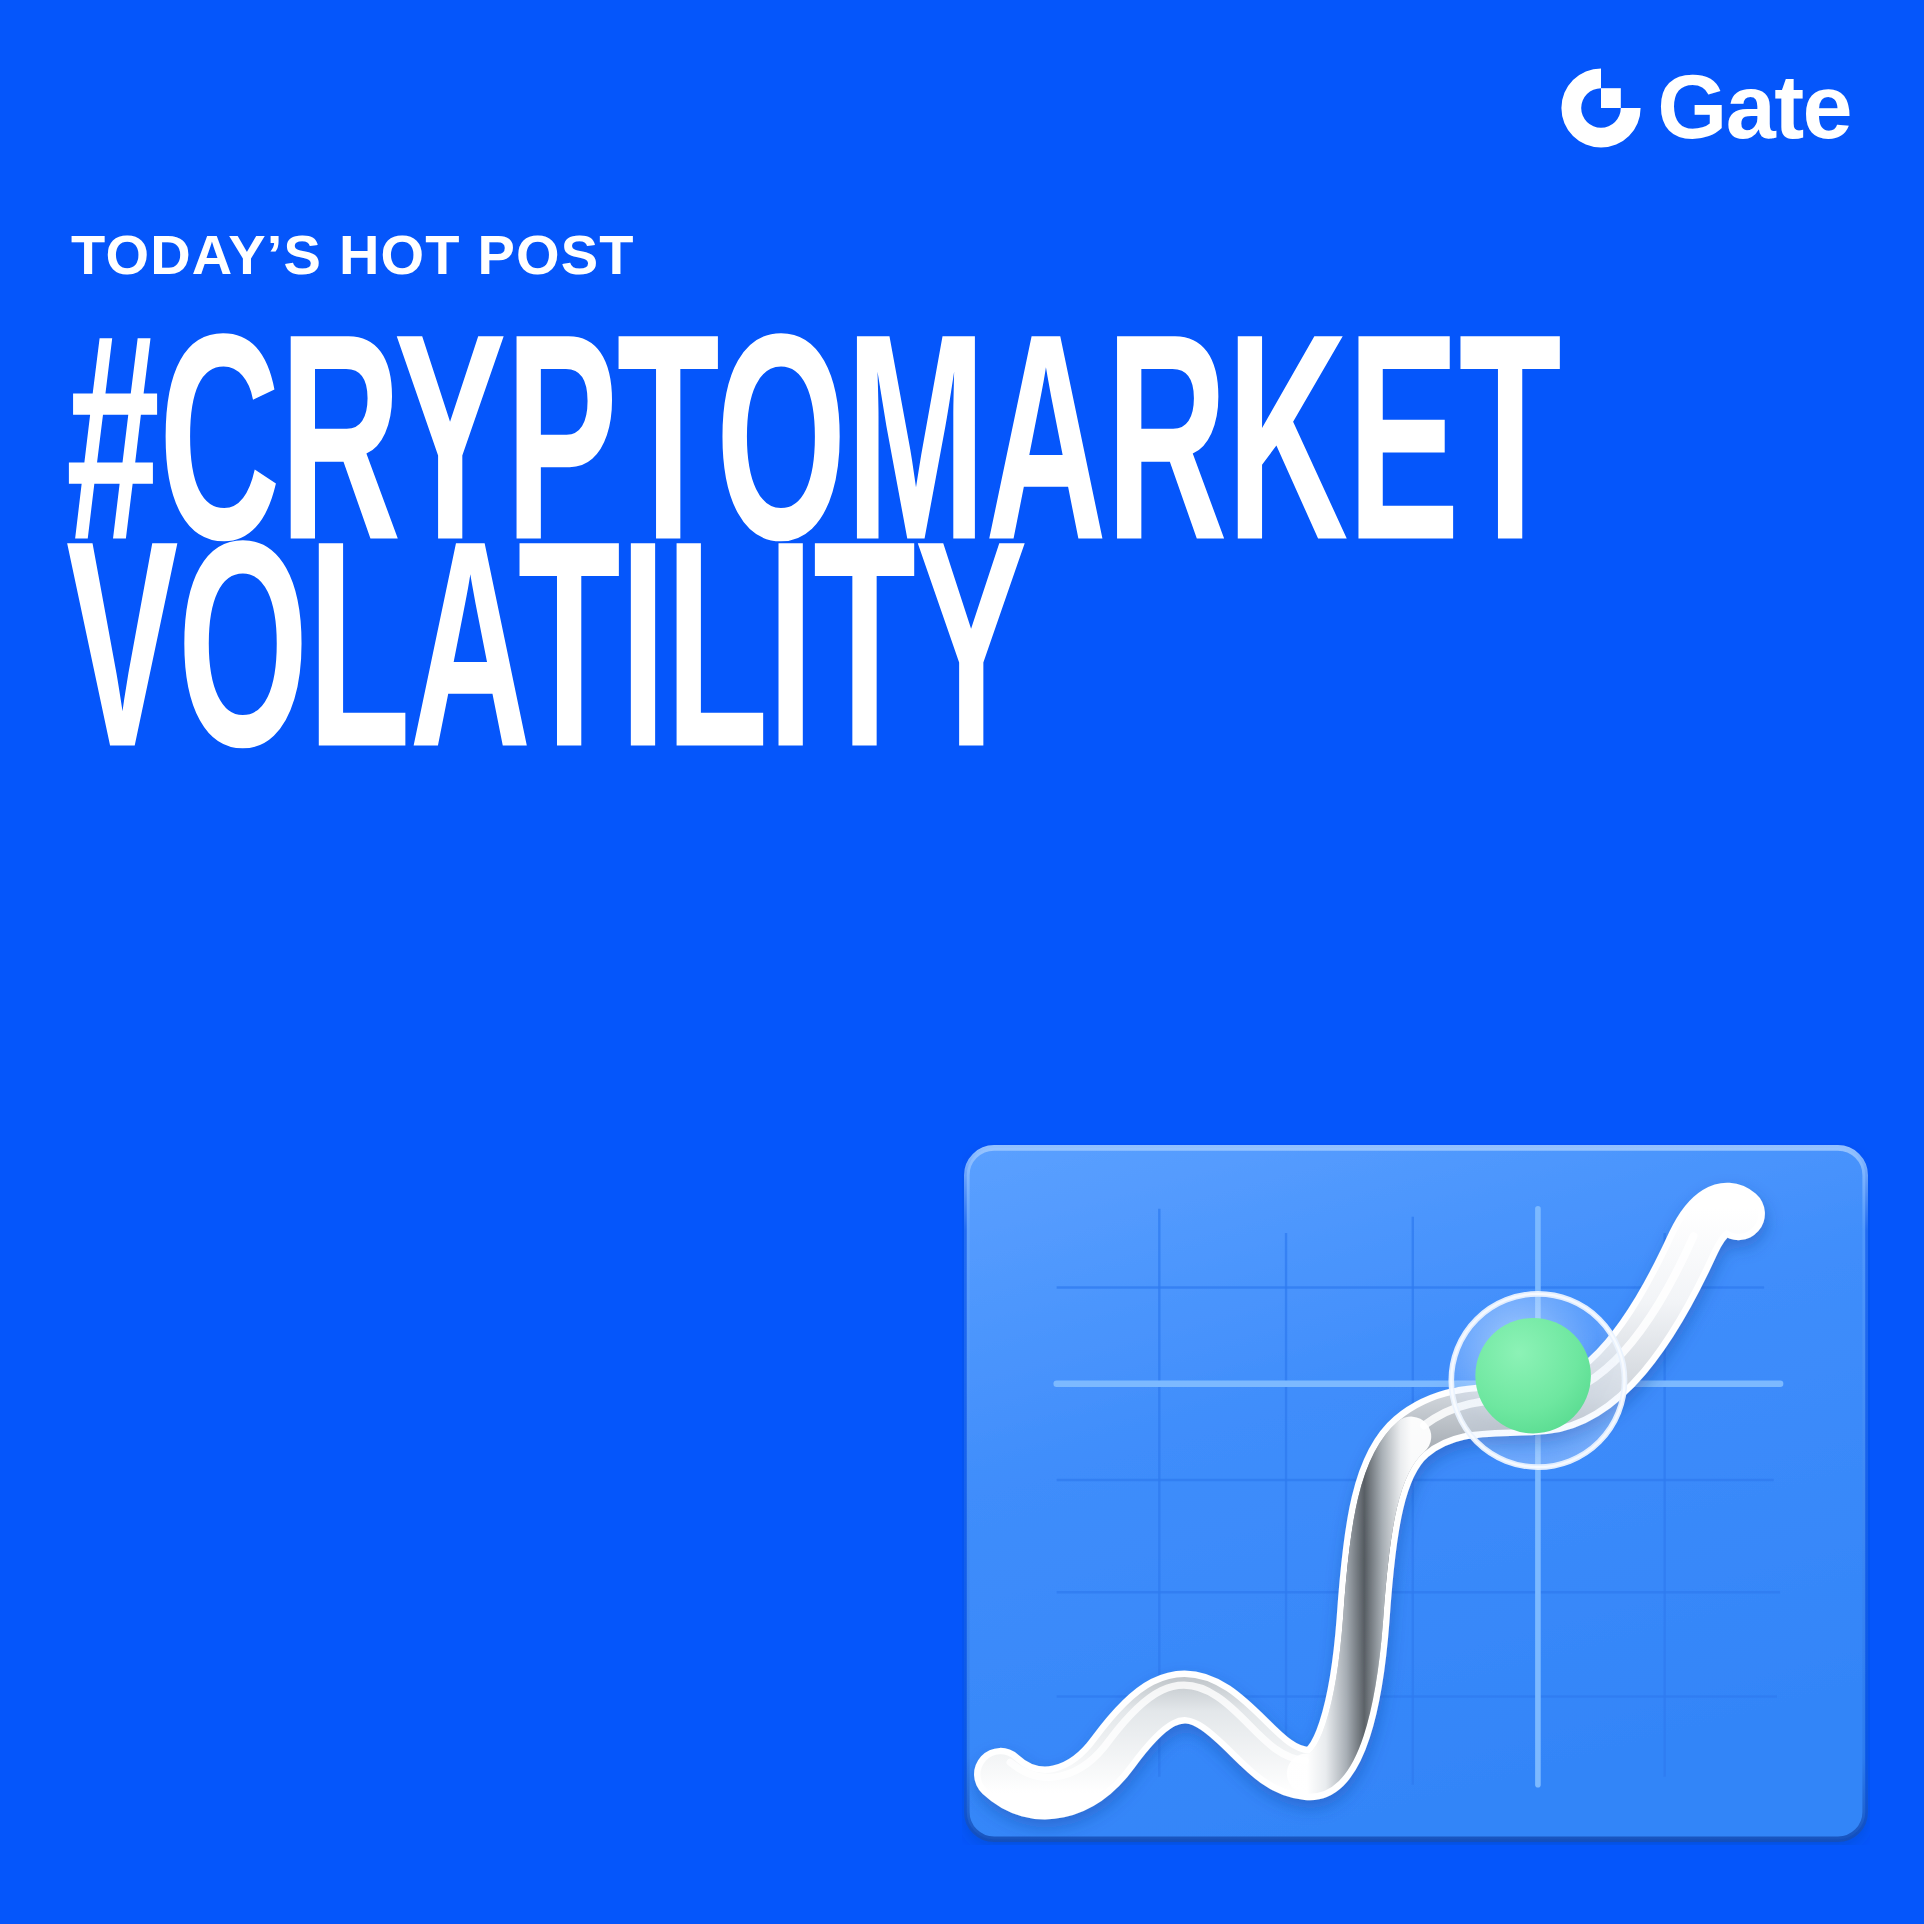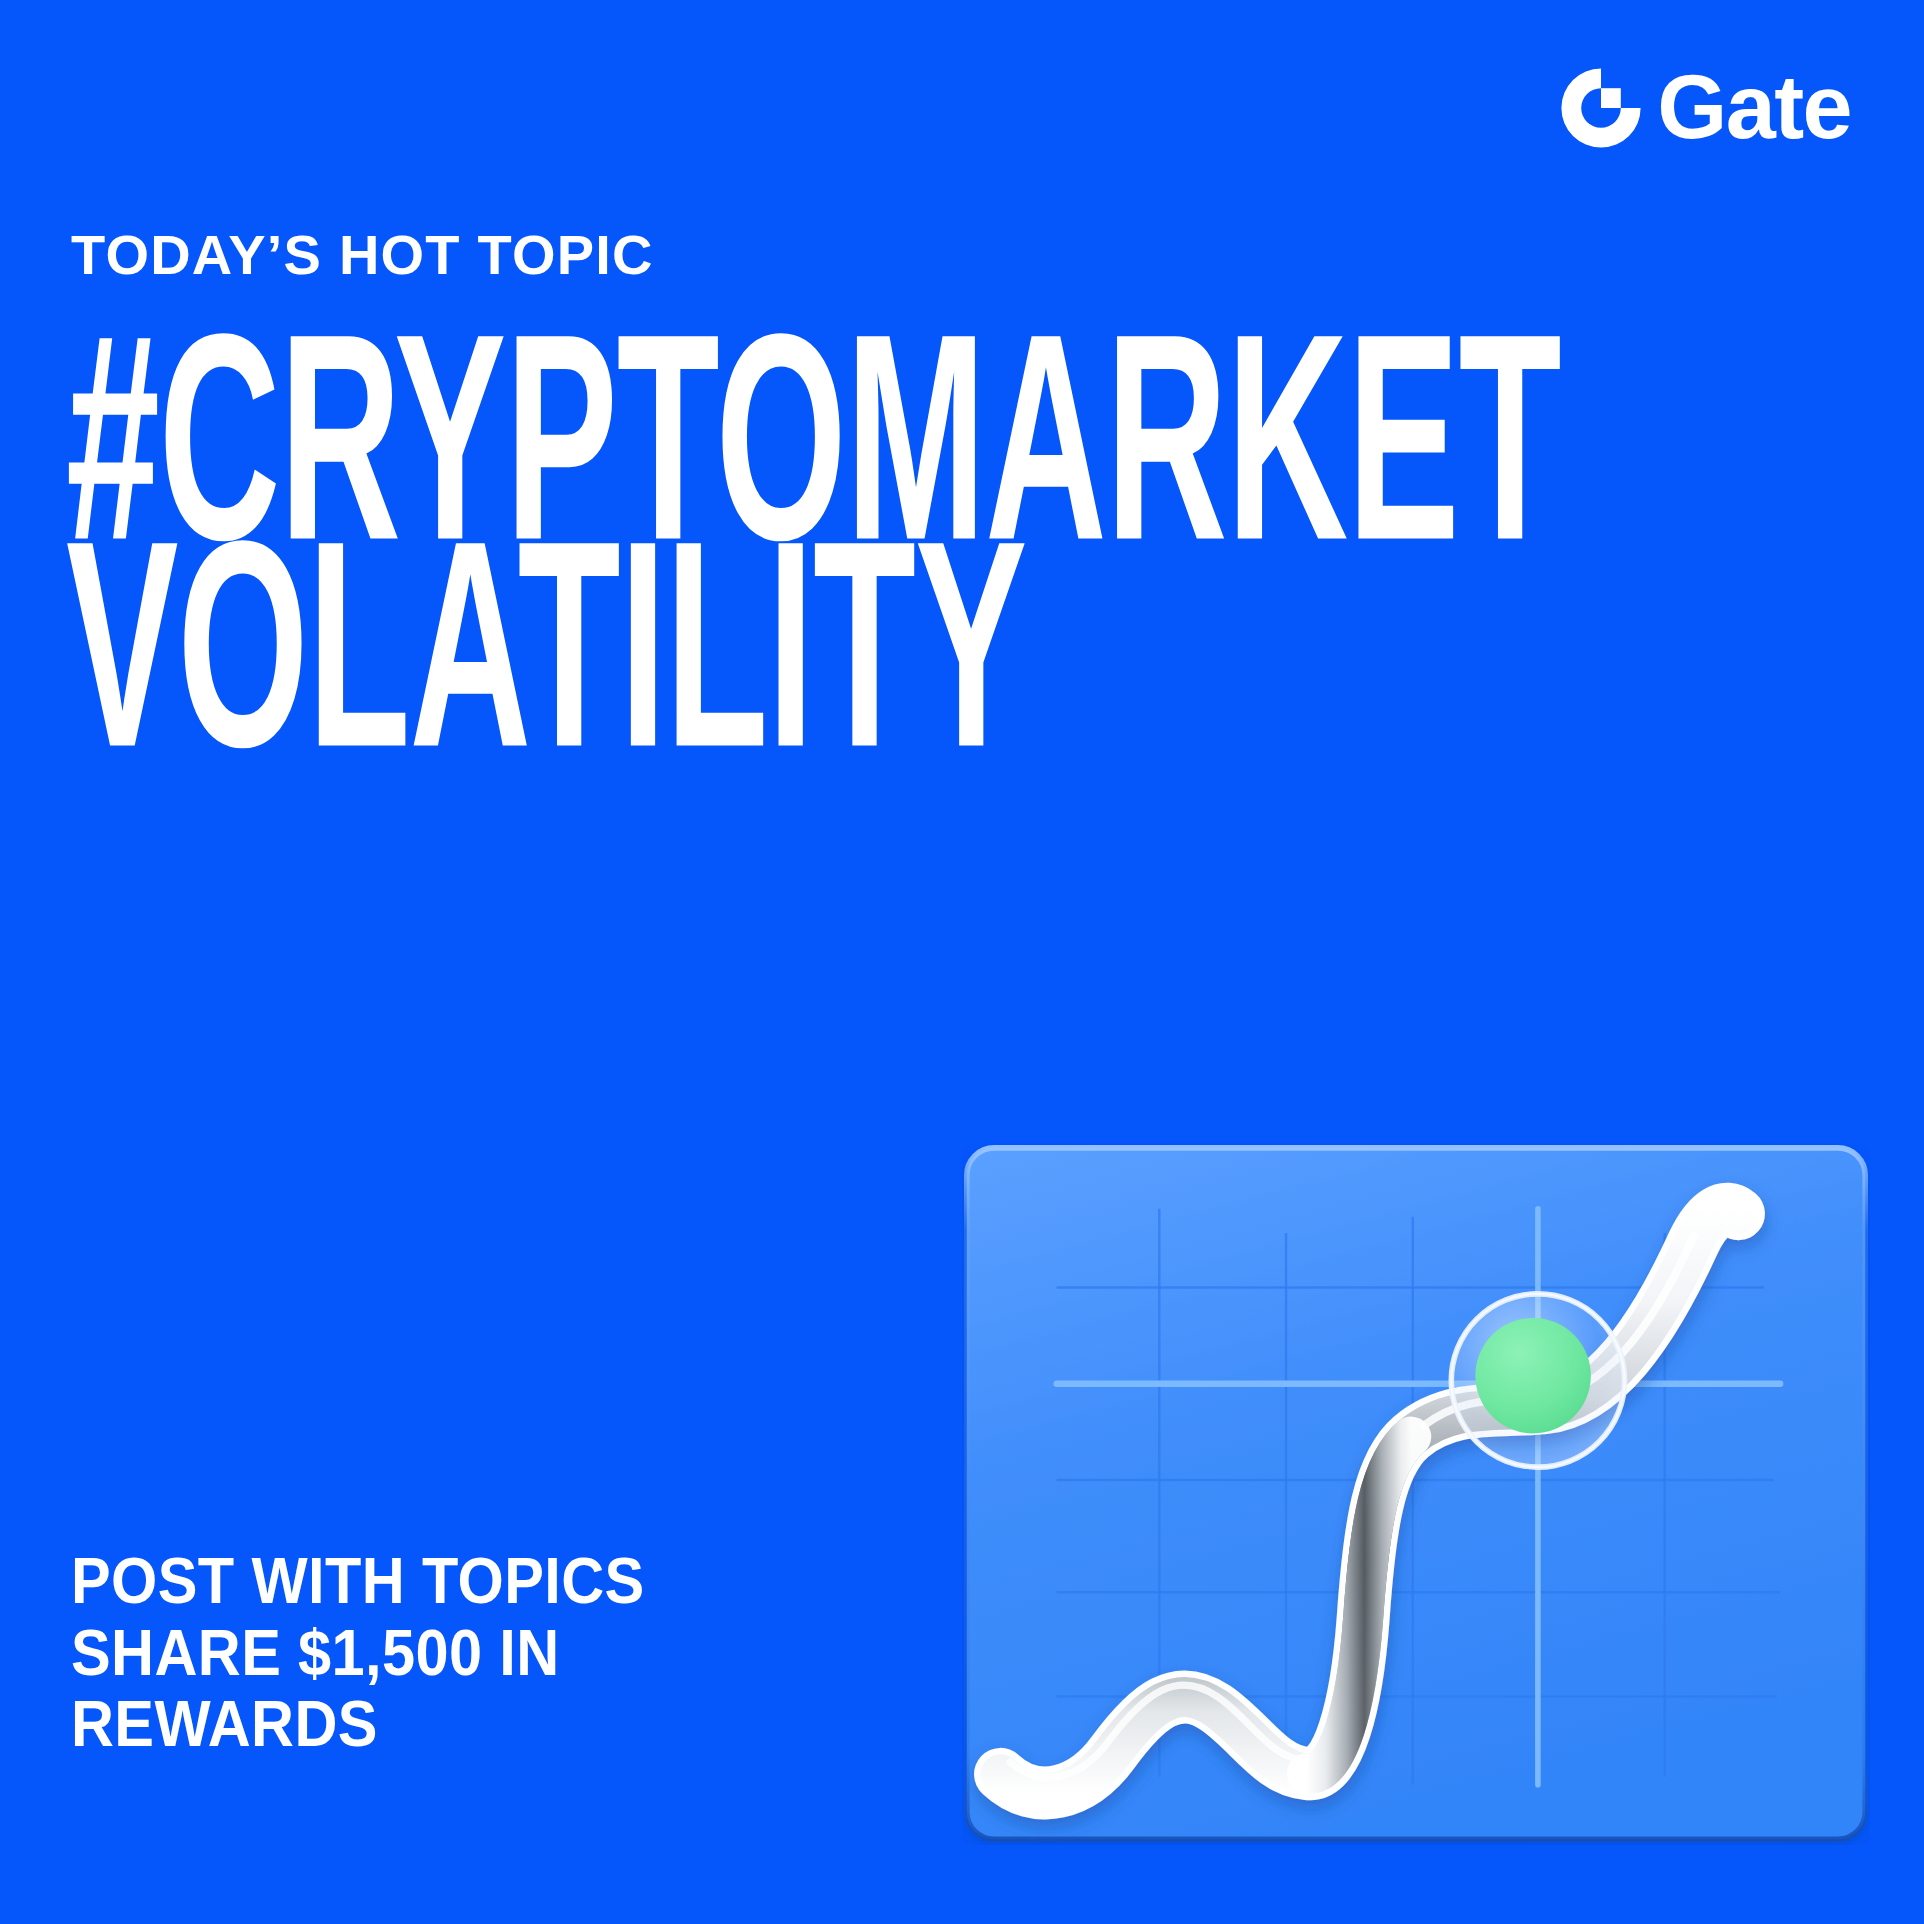--- a/index.html
+++ b/index.html
@@ -126,32 +126,27 @@
   <div class="brand">
     <span class="brand-mark">
       <svg width="90" height="90" viewBox="0 0 100 100" aria-hidden="true">
         <path fill="#ffffff" d="M50 6 A44 44 0 1 0 94 50 L72 50 A22 22 0 1 1 50 28 Z"></path>
         <rect fill="#ffffff" x="50" y="28" width="22" height="22"></rect>
       </svg>
     </span>
     <span class="brand-word">Gate</span>
   </div>
 
-  <div class="eyebrow">TODAY’S HOT TOPIC</div>
+  <div class="eyebrow">TODAY’S HOT POST</div>
 
   <div class="headline">
     <div class="headline-line l1">#CRYPTOMARKET</div>
     <div class="headline-line l2">VOLATILITY</div>
   </div>
 
-  <div class="cta">
-    <div class="cta-line">POST WITH TOPICS</div>
-    <div class="cta-line">SHARE $1,500 IN</div>
-    <div class="cta-line">REWARDS</div>
-  </div>
 
   <div class="chart-art">
     <svg viewBox="0 0 1132 875" aria-hidden="true">
       <defs>
         <linearGradient id="panelGrad" x1="0" y1="0" x2="0.35" y2="1">
           <stop offset="0%" stop-color="#5ba0ff"></stop>
           <stop offset="45%" stop-color="#3f8dfb"></stop>
           <stop offset="100%" stop-color="#3385f8"></stop>
         </linearGradient>
         <linearGradient id="panelEdge" x1="0" y1="0" x2="0" y2="1">

